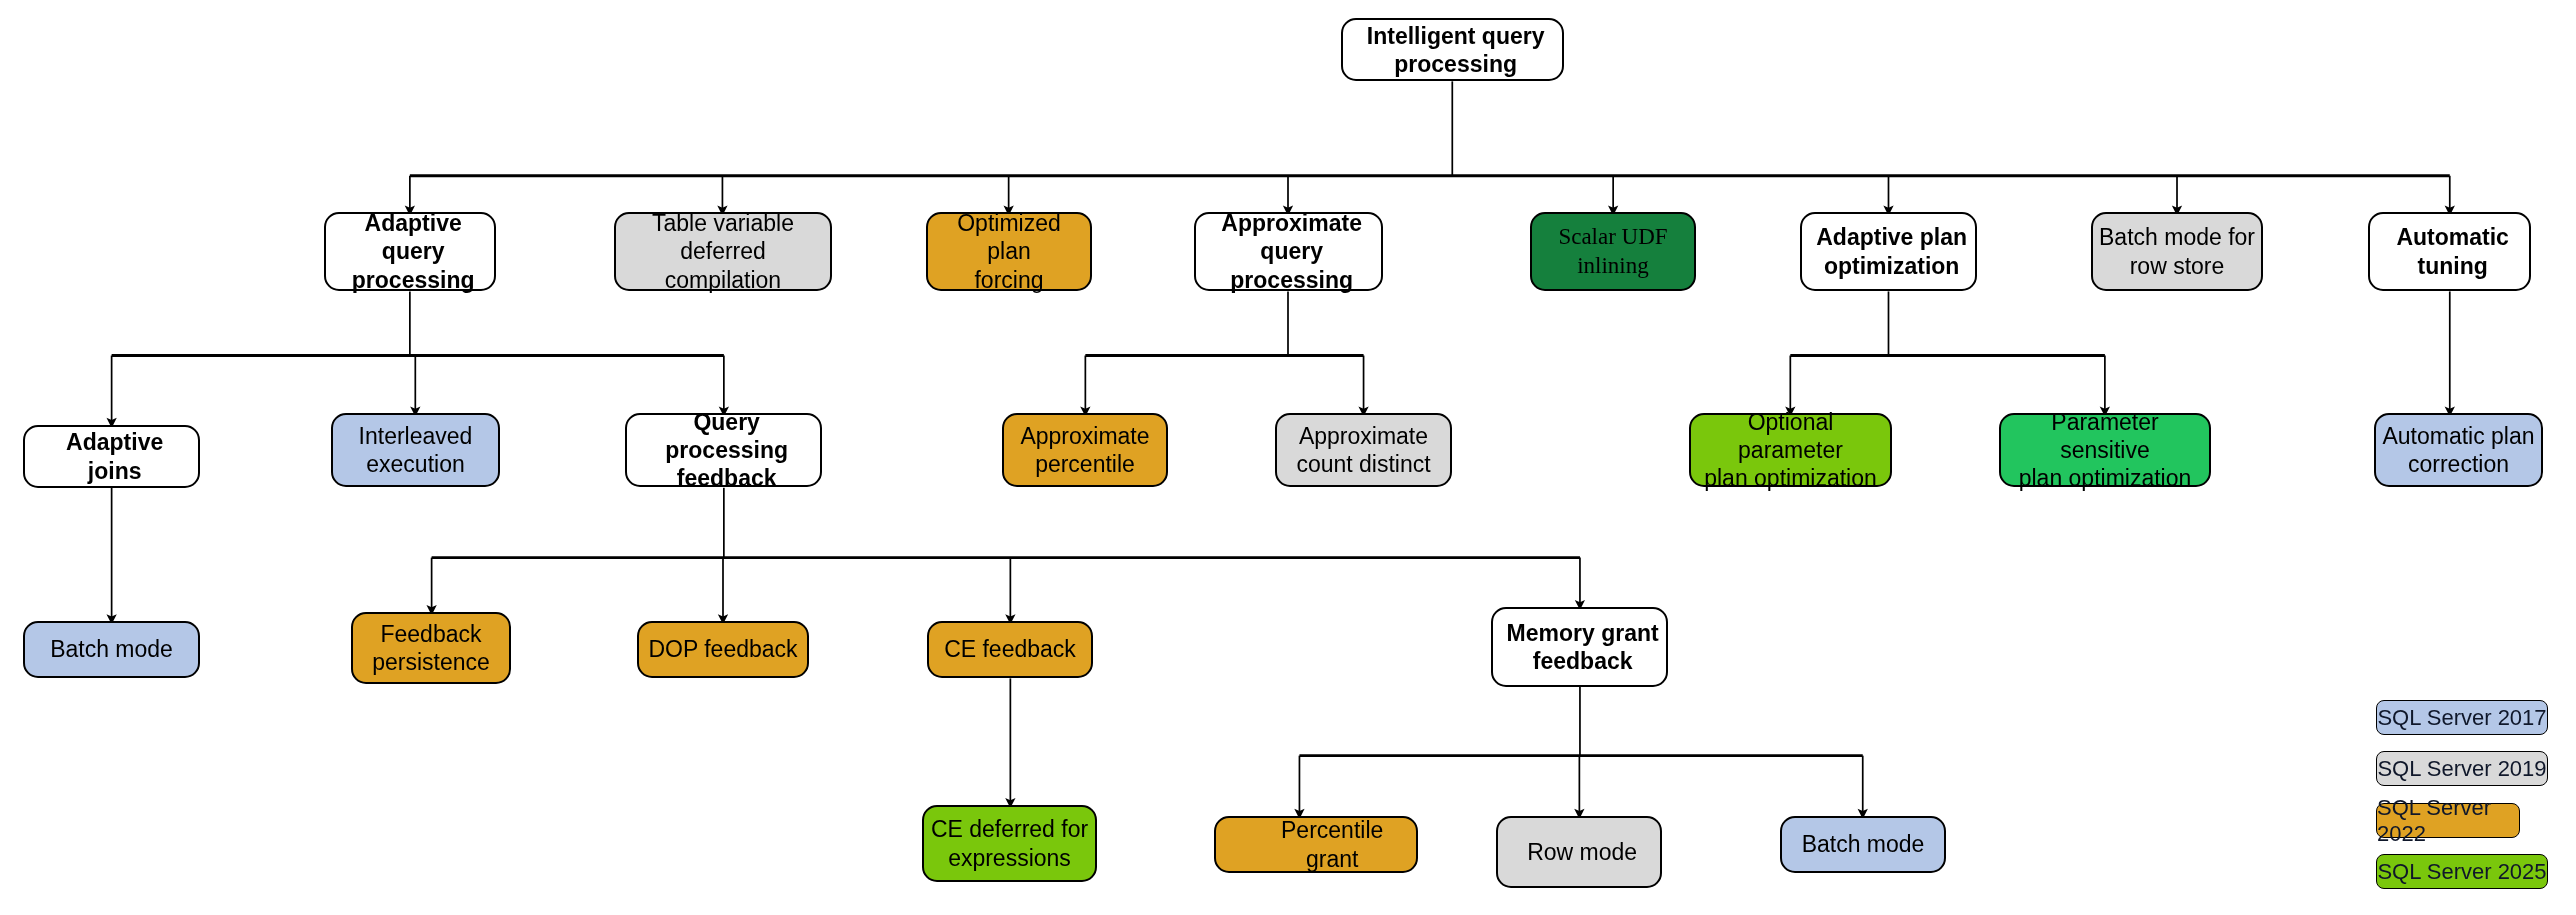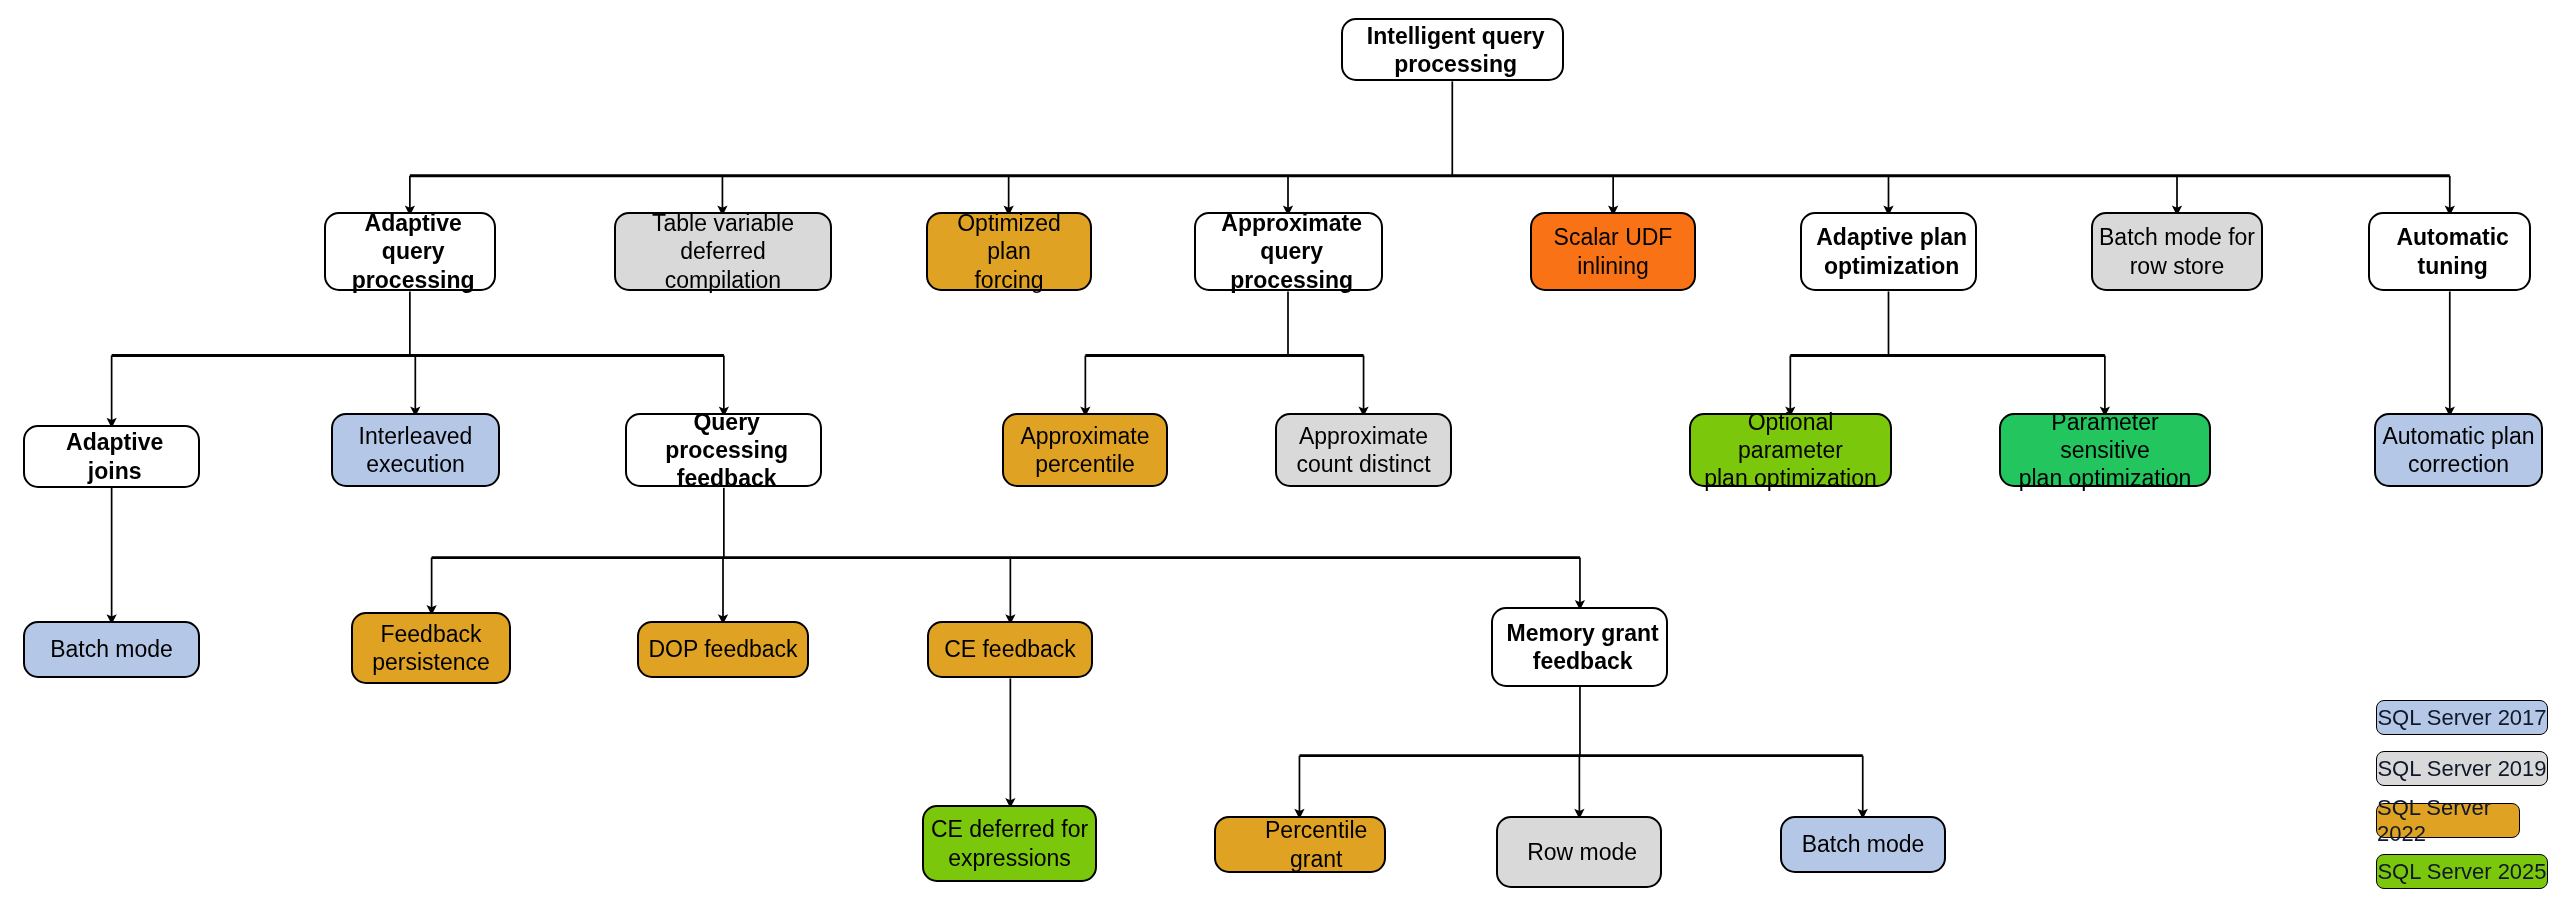--- a/index.html
+++ b/index.html
@@ -109,21 +109,21 @@
       <div class="node root" style="left: 1341px; top: 18.3px; width: 223px; height: 63px; background: rgb(255, 255, 255);">Intelligent query
 processing</div>
       <div class="node root" style="left: 324px; top: 212px; width: 172px; height: 79px; background: rgb(255, 255, 255);">Adaptive query
 processing</div>
       <div class="node" style="left: 614px; top: 212px; width: 218px; height: 79px; background: rgb(217, 217, 217);">Table variable
 deferred compilation</div>
       <div class="node" style="left: 926px; top: 212px; width: 166px; height: 79px; background: rgb(223, 162, 35);">Optimized plan
 forcing</div>
       <div class="node root" style="left: 1194px; top: 212px; width: 189px; height: 79px; background: rgb(255, 255, 255);">Approximate
 query processing</div>
-      <div class="node" style="left: 1530px; top: 212px; width: 166px; height: 79px; background: #f97316;">Scalar UDF
+      <div class="node" style="left: 1530px; top: 212px; width: 166px; height: 79px; background: #15803d; font-family: Liberation Serif, serif;">Scalar UDF
 inlining</div>
       <div class="node root" style="left: 1800px; top: 212px; width: 177px; height: 79px; background: rgb(255, 255, 255);">Adaptive plan
 optimization</div>
       <div class="node" style="left: 2091px; top: 212px; width: 172px; height: 79px; background: rgb(217, 217, 217);">Batch mode for
 row store</div>
       <div class="node root" style="left: 2368px; top: 212px; width: 163px; height: 79px; background: rgb(255, 255, 255);">Automatic
 tuning</div>
       <div class="node root" style="left: 23px; top: 425px; width: 177px; height: 63px; background: rgb(255, 255, 255);">Adaptive joins</div>
       <div class="node" style="left: 331px; top: 413px; width: 169px; height: 74px; background: rgb(180, 199, 231);">Interleaved
 execution</div>
@@ -141,21 +141,21 @@
 correction</div>
       <div class="node" style="left: 23px; top: 621px; width: 177px; height: 57px; background: rgb(180, 199, 231);">Batch mode</div>
       <div class="node" style="left: 351px; top: 612px; width: 160px; height: 72px; background: rgb(223, 162, 35);">Feedback
 persistence</div>
       <div class="node" style="left: 637px; top: 621px; width: 172px; height: 57px; background: rgb(223, 162, 35);">DOP feedback</div>
       <div class="node" style="left: 927px; top: 621px; width: 166px; height: 57px; background: rgb(223, 162, 35);">CE feedback</div>
       <div class="node root" style="left: 1491px; top: 607px; width: 177px; height: 80px; background: rgb(255, 255, 255);">Memory grant
 feedback</div>
       <div class="node" style="left: 922px; top: 805px; width: 175px; height: 77px; background: rgb(122, 199, 12);">CE deferred for
 expressions</div>
-      <div class="node" style="left: 1214px; top: 816px; width: 172px; height: 57px; background: rgb(223, 162, 35); padding-left: 38px;">Percentile grant</div>
+      <div class="node" style="left: 1214px; top: 816px; width: 204px; height: 57px; background: rgb(223, 162, 35); padding-left: 38px;">Percentile grant</div>
       <div class="node" style="left: 1496px; top: 816px; width: 166px; height: 72px; background: rgb(217, 217, 217); padding-left: 12px;">Row mode</div>
       <div class="node" style="left: 1780px; top: 816px; width: 166px; height: 57px; background: rgb(180, 199, 231);">Batch mode</div>
     </div>
   <div id="legend-layer">
       <div class="legend-item" style="left: 2376px; top: 700px; width: 172px; height: 35px; background: rgb(180, 199, 231);">SQL Server 2017</div>
       <div class="legend-item" style="left: 2376px; top: 751px; width: 172px; height: 35px; background: rgb(217, 217, 217);">SQL Server 2019</div>
       <div class="legend-item" style="left: 2376px; top: 803px; width: 144px; height: 35px; background: rgb(223, 162, 35);">SQL Server 2022</div>
       <div class="legend-item" style="left: 2376px; top: 854px; width: 172px; height: 35px; background: rgb(122, 199, 12);">SQL Server 2025</div>
     </div>
 </div>

